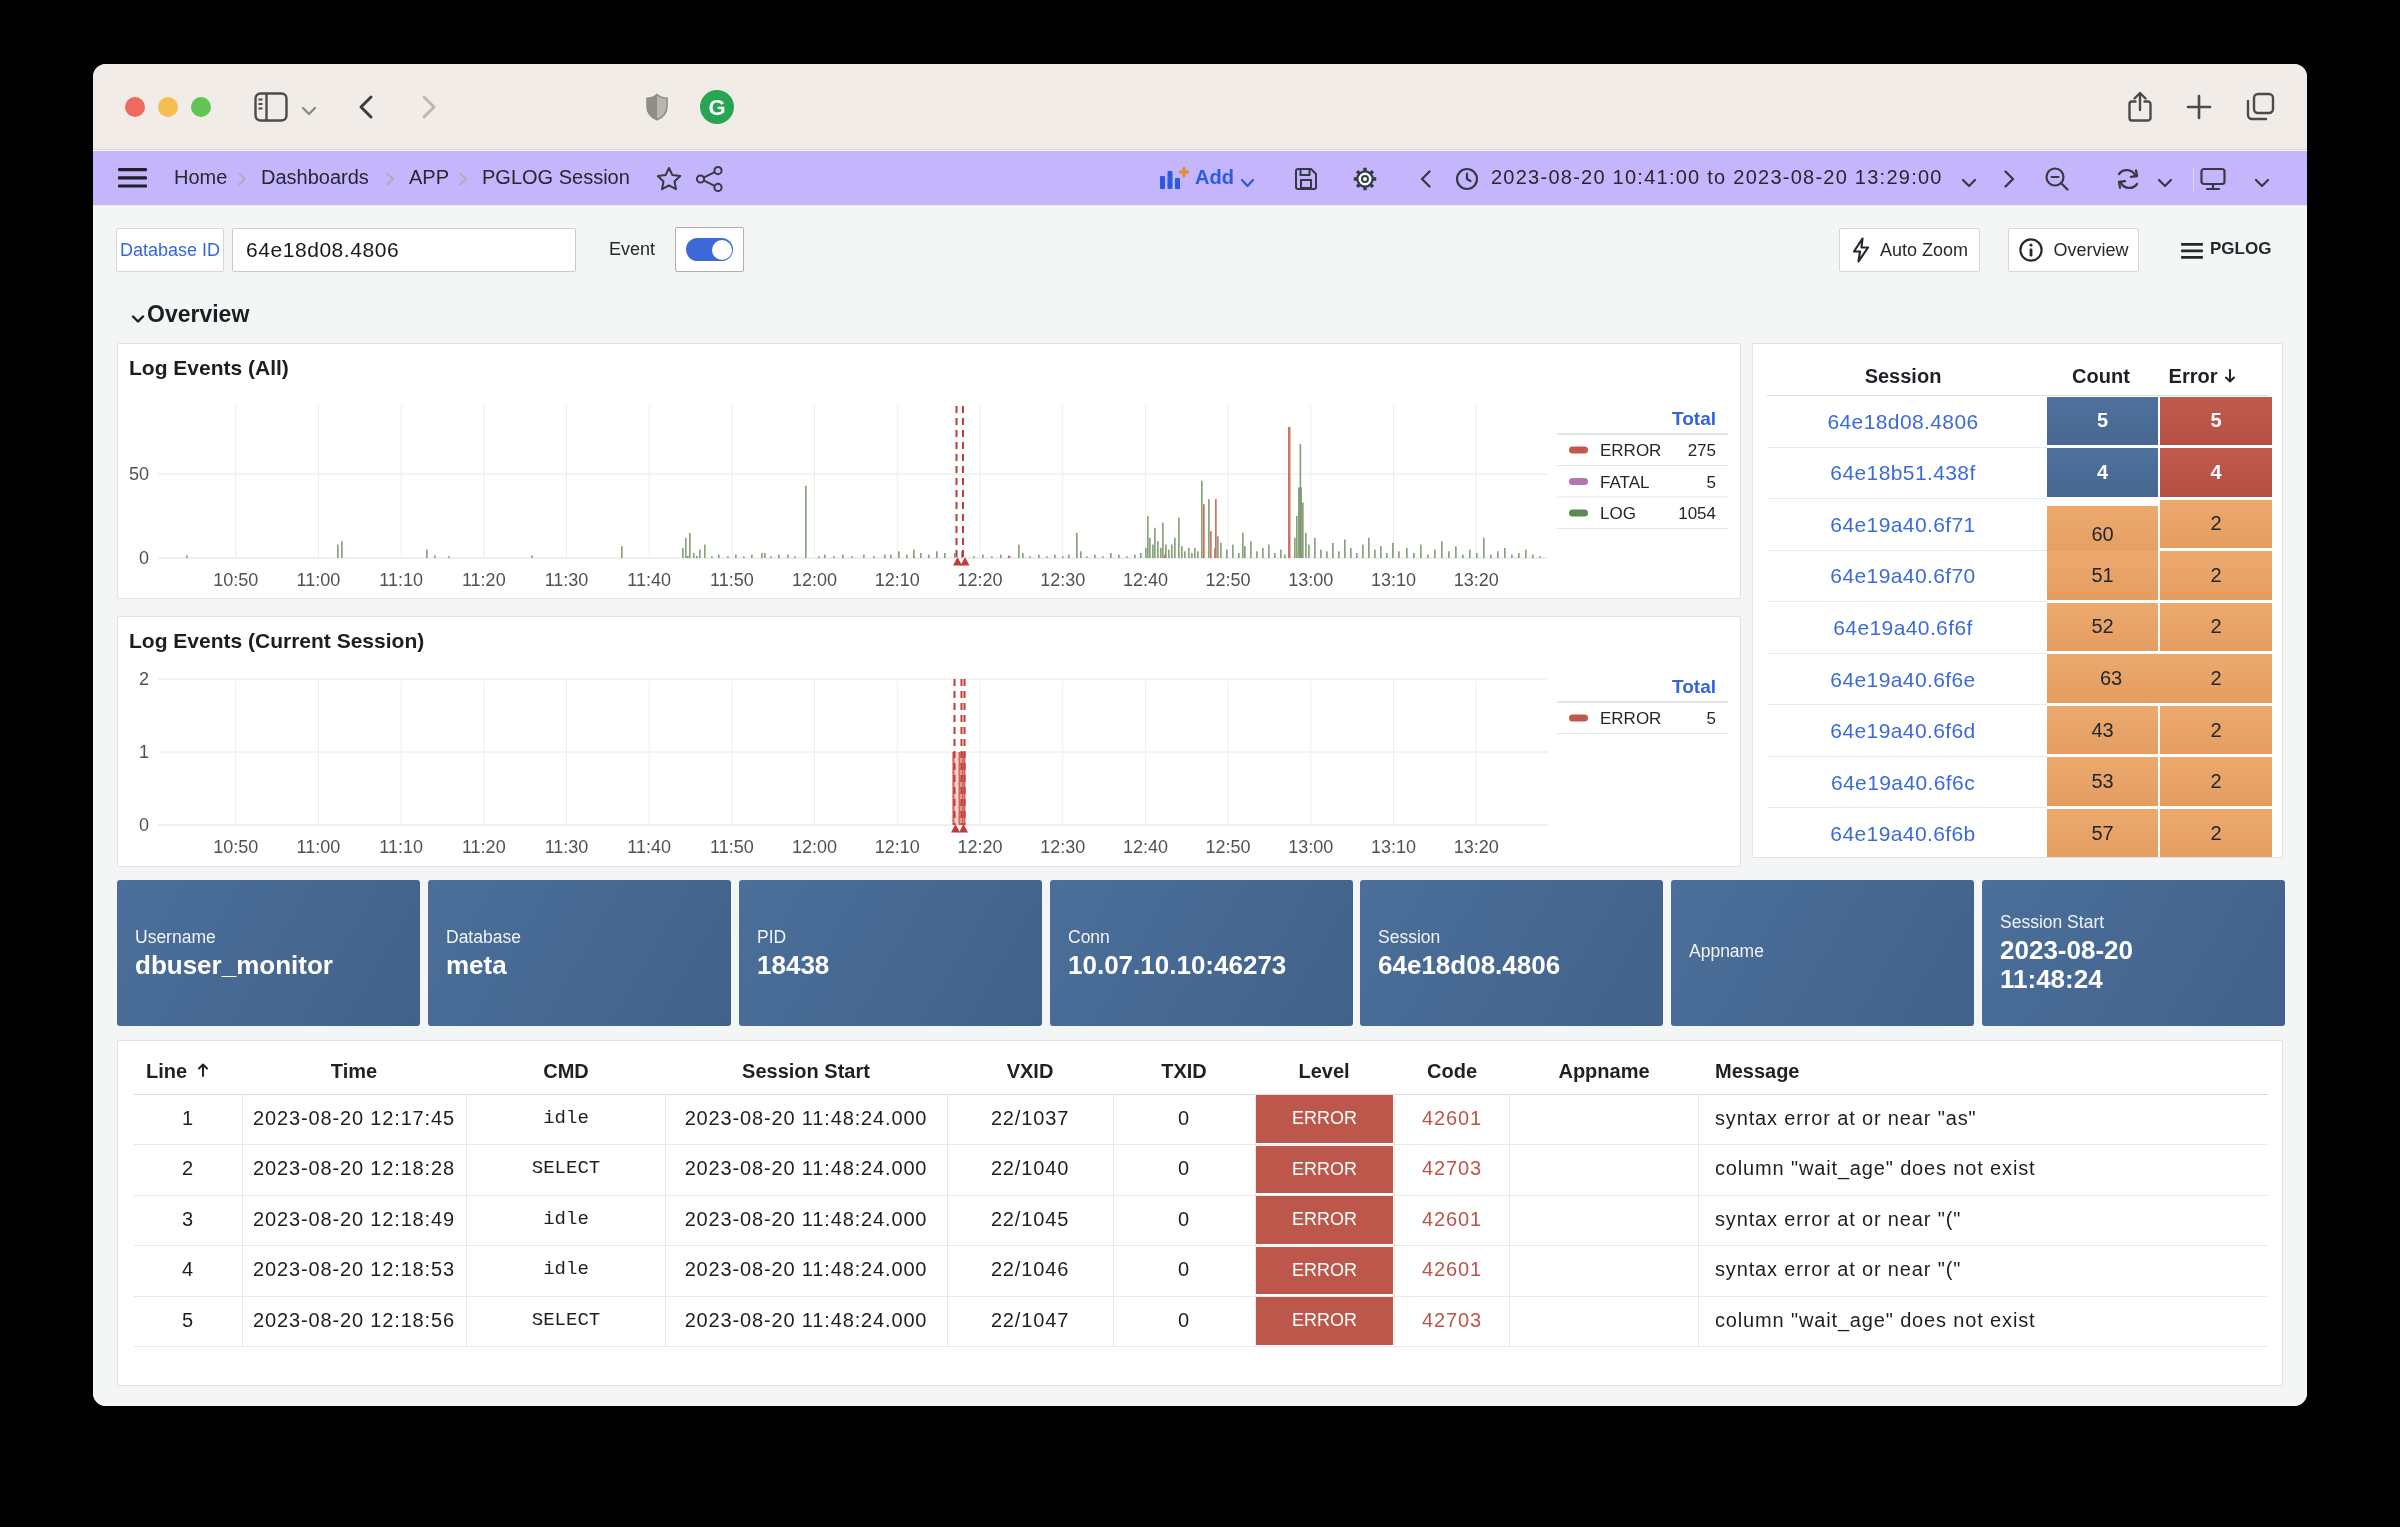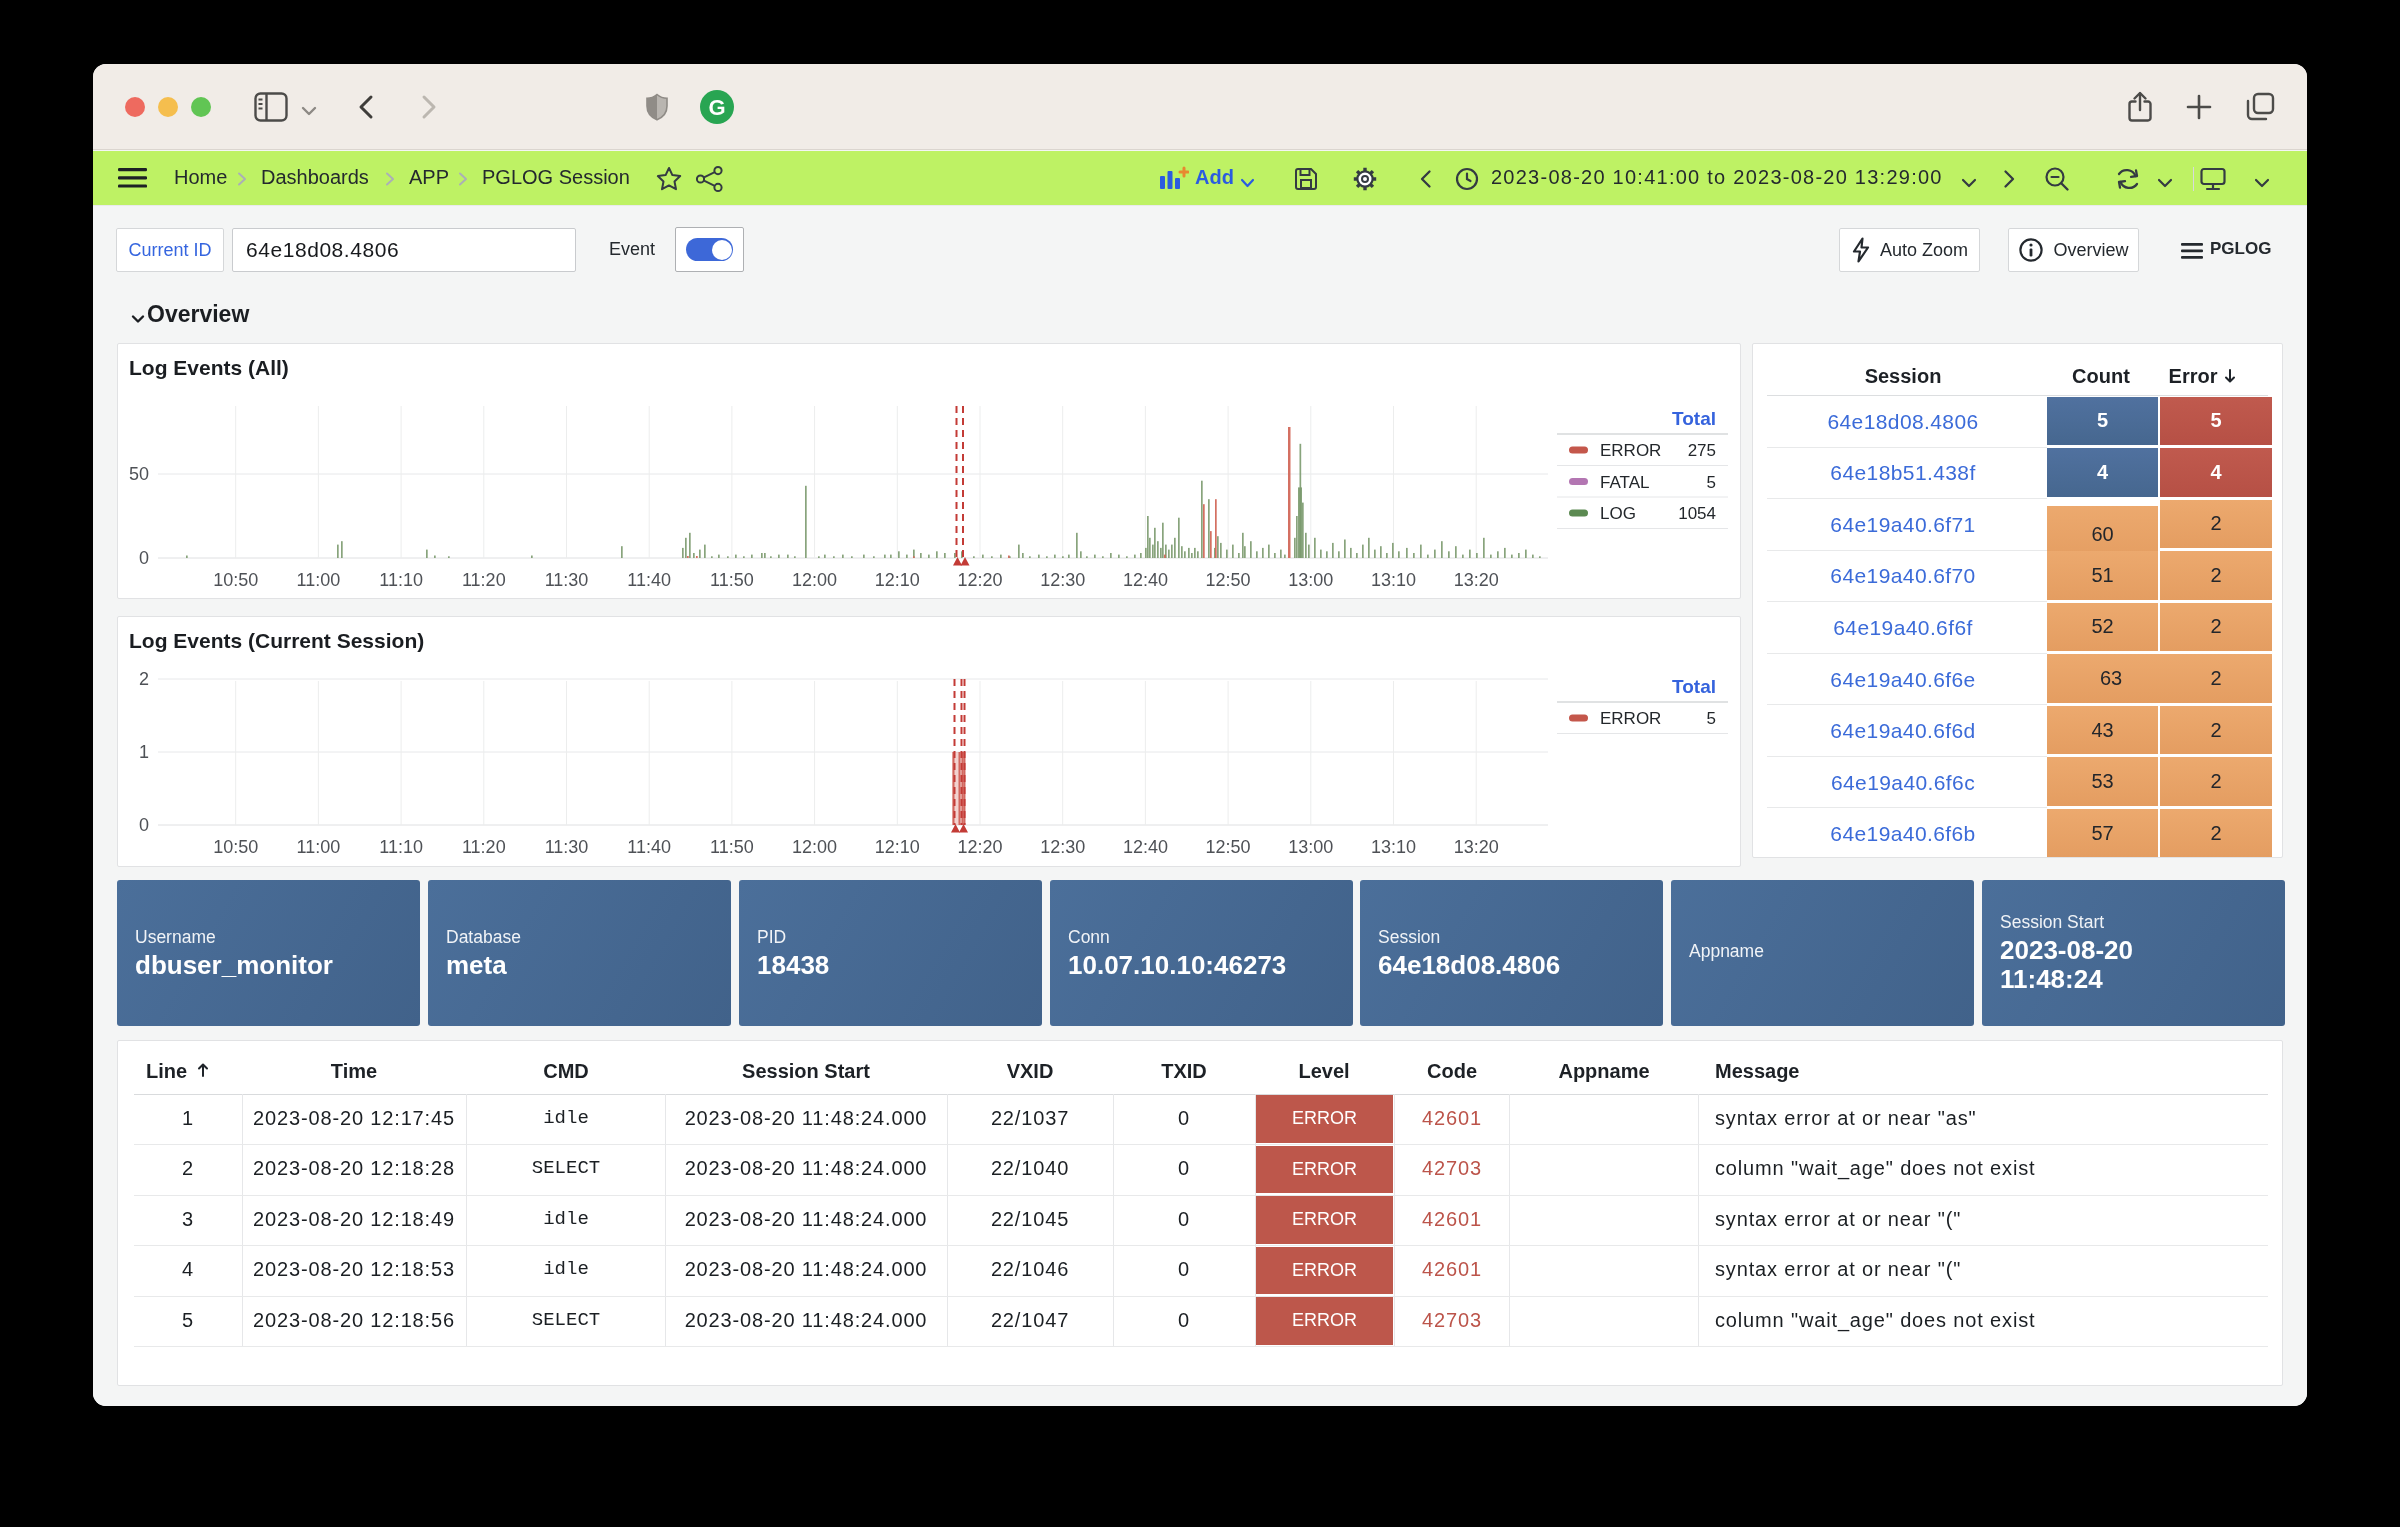--- a/index.html
+++ b/index.html
@@ -1,20 +1,20 @@
 <!DOCTYPE html>
 <html><head><meta charset="utf-8"><style>
 *{margin:0;padding:0;box-sizing:border-box;}
 html,body{width:2400px;height:1527px;background:#000;font-family:"Liberation Sans",sans-serif;overflow:hidden;}
 #win{position:absolute;left:93px;top:64px;width:2214px;height:1342px;background:#f4f5f5;border-radius:13px;overflow:hidden;}
 #titlebar{position:absolute;left:0;top:0;width:100%;height:86px;background:#f1ece7;border-bottom:1px solid #dbd5cf;}
 .tl{position:absolute;top:33px;width:20px;height:20px;border-radius:50%;}
 #urlbar{position:absolute;left:662px;top:22px;width:891px;height:43px;background:#fdfcfb;border:1px solid #ddd7d0;border-radius:11px;}
 #urltext{position:absolute;width:100%;text-align:center;top:9px;font-size:20px;color:#3c3c3c;}
-#navrow{position:absolute;left:0;top:87px;width:100%;height:55px;background:#bef264;border-bottom:1px solid #e9eaeb;}
+#navrow{position:absolute;left:0;top:87px;width:100%;height:55px;background:#c4b5fd;border-bottom:1px solid #e9eaeb;}
 .crumb{position:absolute;top:15px;font-size:20px;color:#24292e;}
 #content{position:absolute;left:0;top:142px;width:100%;height:1200px;background:#f4f5f5;}
 .ctl{position:absolute;background:#fff;border:1px solid #d5d7d9;border-radius:2px;display:flex;align-items:center;justify-content:center;font-size:18px;color:#24292e;font-weight:500;gap:9px;}
 .panel{position:absolute;background:#fff;border:1px solid #e1e2e4;border-radius:2px;}
 .ptitle{position:absolute;left:11px;top:12px;font-size:21px;font-weight:700;color:#1a1d21;}
 .sth{position:absolute;top:21px;transform:translateX(-50%);font-size:20px;font-weight:700;color:#1d2126;}
 .stlink{position:absolute;transform:translateX(-50%);font-size:21px;font-weight:500;color:#3b6bd9;letter-spacing:0.4px;}
 .stcell{position:absolute;display:flex;align-items:center;justify-content:center;font-size:20px;}
 .bth{position:absolute;font-size:20px;font-weight:700;color:#1d2126;}
 .btc{position:absolute;font-size:20px;color:#1b1f23;white-space:nowrap;letter-spacing:0.85px;}
@@ -156,21 +156,21 @@
     <div style="position:absolute;left:2107px;top:16px;"><svg width="26" height="24" viewBox="0 0 26 24" style="">
           <rect x="1.5" y="2" width="23" height="15" rx="2.5" fill="none" stroke="#343b42" stroke-width="2.2"></rect>
           <line x1="13" y1="17" x2="13" y2="21.5" stroke="#343b42" stroke-width="2.2"></line>
           <line x1="7" y1="22" x2="19" y2="22" stroke="#343b42" stroke-width="2.2" stroke-linecap="round"></line>
         </svg></div>
     <div style="position:absolute;left:2161px;top:23px;"><svg width="16" height="10" viewBox="0 0 16 10" style="">
           <polyline points="2,2 8,8 14,2" fill="none" stroke="#343b42" stroke-width="2.2" stroke-linecap="round" stroke-linejoin="round"></polyline>
         </svg></div>
   </div>
   <div id="content">
-    <div class="ctl" style="left:23px;top:22px;width:108px;height:44px;color:#3565df;font-weight:500;">Current ID</div>
+    <div class="ctl" style="left:23px;top:22px;width:108px;height:44px;color:#3565df;font-weight:500;">Database ID</div>
     <div class="ctl" style="left:139px;top:22px;width:344px;height:44px;justify-content:flex-start;padding-left:13px;border-color:#c9cbce;font-size:21px;color:#17191c;font-weight:400;letter-spacing:0.55px;">64e18d08.4806</div>
     <div class="crumb" style="left:516px;top:33px;font-size:18px;font-weight:500;position:absolute;">Event</div>
     <div class="ctl" style="left:582px;top:21px;width:69px;height:45px;border-color:#aeb0b3;">
       <div style="position:relative;width:47px;height:23px;border-radius:12px;background:#3d68d8;">
         <div style="position:absolute;right:1.5px;top:1.5px;width:20px;height:20px;border-radius:50%;background:#fff;"></div>
       </div>
     </div>
     <div class="ctl" style="left:1746px;top:22px;width:141px;height:44px;">
         <svg width="20" height="26" viewBox="0 0 20 26" style="">
           <path d="M11.5 1.5 L3 14.5 h6 L7.5 24.5 L17 10.5 h-6.5 Z" fill="none" stroke="#24292e" stroke-width="2.2" stroke-linejoin="round"></path>

